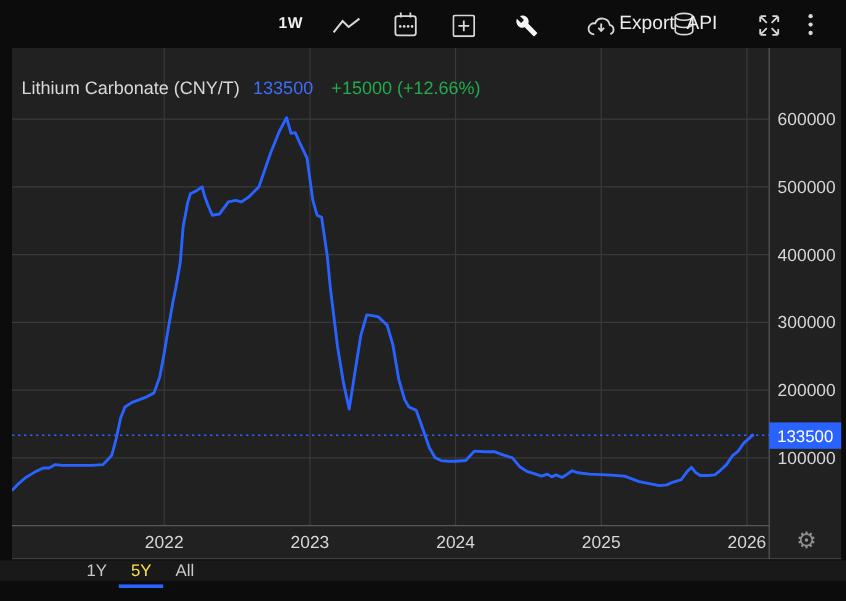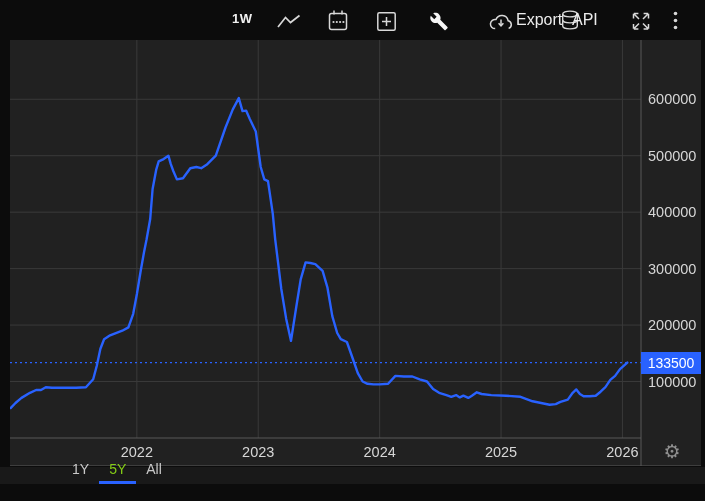--- a/index.html
+++ b/index.html
@@ -25,23 +25,23 @@
   #chart-title .name { color:#d9d9d9; }
   #chart-title .price { color:#3d6dfa; margin-left:7px; }
   #chart-title .chg { color:#22ab4e; margin-left:11px; }
   #price-badge { position:absolute; left:631px; width:60px; height:22px; background:#2962ff;
     color:#fff; font-size:14px; display:flex; align-items:center; justify-content:center; }
   #gear { position:absolute; left:650px; top:400px; width:24px; height:24px; color:#8f8f8f;
     font-size:19px; line-height:24px; text-align:center; cursor:pointer; }
 
   
   #range-bar { position:absolute; left:0; top:467px; width:705px; height:17px; background:#191919;
-    display:flex; align-items:flex-end; }
+    display:flex; align-items:center; }
   .range-btn { color:#c9c9c9; font-size:14px; padding:6px 10px 7px 10px; cursor:pointer; }
-  .range-btn.active { color:#84cc16; border-bottom:3px solid #2962ff; padding-bottom:4px; }
+  .range-btn.active { color:#fde047; border-bottom:3px solid #2962ff; padding-bottom:4px; }
   #rb-first { margin-left:62px; }
 
   svg text { font-family:"Liberation Sans", sans-serif; }
 </style>
 </head>
 <body>
 
 <div id="toolbar">
   <span class="tf">1W</span>
 
@@ -122,20 +122,25 @@
       <line x1="0" y1="115.7304964539007" x2="631" y2="115.7304964539007" stroke="#3a3a3a" stroke-width="1"></line>
       <text x="638" y="120.7304964539007" fill="#d6d6d6" font-size="14.5">500000</text>
       <line x1="0" y1="59.27659574468085" x2="631" y2="59.27659574468085" stroke="#3a3a3a" stroke-width="1"></line>
       <text x="638" y="64.27659574468085" fill="#d6d6d6" font-size="14.5">600000</text>
       <line x1="0" y1="398" x2="631" y2="398" stroke="#585858" stroke-width="1"></line>
       <line x1="631" y1="0" x2="631" y2="426" stroke="#585858" stroke-width="1"></line>
       <line x1="0" y1="322.6340425531915" x2="631" y2="322.6340425531915" stroke="#2962ff" stroke-width="1.2" stroke-dasharray="2 3"></line>
       <polyline points="0.6,368.1 5.5,363.0 11.5,357.9 20.0,352.8 26.1,350.0 31.0,350.0 35.8,347.2 41.9,347.8 54.0,347.8 66.2,347.8 75.9,347.2 83.2,339.3 86.8,325.7 90.4,308.8 94.1,299.2 100.1,295.3 112.3,290.7 118.4,287.4 123.2,273.8 126.9,254.0 130.5,232.0 134.1,211.7 136.6,199.3 140.2,179.0 142.6,149.0 146.3,129.3 148.7,121.4 153.6,119.1 158.4,115.7 160.8,124.2 163.3,131.0 166.9,139.4 173.0,138.3 180.3,128.2 186.3,127.0 191.2,128.2 197.3,124.2 205.8,115.7 215.5,87.5 222.8,69.4 228.8,58.1 232.5,71.1 236.1,70.6 239.8,79.0 245.8,91.5 250.7,127.0 254.3,139.4 258.0,141.1 262.8,173.9 265.2,199.3 271.3,249.0 276.2,278.9 281.0,300.9 285.9,269.3 290.7,239.4 295.6,222.4 300.4,223.0 305.3,224.1 312.6,230.9 317.4,247.3 322.3,276.1 327.2,293.0 330.8,299.2 336.9,302.0 342.9,319.0 347.8,333.1 352.6,341.5 357.5,343.8 363.6,344.4 369.6,344.4 378.1,343.8 385.4,335.9 393.9,336.5 402.4,336.5 409.7,339.3 417.0,341.5 423.1,348.9 429.1,352.8 436.4,355.1 441.3,356.8 446.1,355.1 449.8,357.4 453.4,355.7 458.3,357.9 461.9,355.7 466.8,352.3 471.6,354.0 481.3,355.1 495.9,355.7 510.5,356.8 522.6,361.3 531.1,363.0 539.6,364.7 545.7,364.1 550.5,361.9 557.8,359.6 562.7,352.8 566.3,349.4 569.9,354.0 573.6,356.2 579.7,356.2 585.7,355.7 590.6,351.7 595.4,347.2 600.3,339.9 605.1,335.9 610.0,329.1 617.3,322.6" fill="none" stroke="#2962ff" stroke-width="2.4" stroke-linejoin="round" stroke-linecap="round"></polyline>
     </svg>
 
+  <div id="chart-title">
+    <span class="name">Lithium Carbonate (CNY/T)</span>
+    <span class="price">133500</span>
+    <span class="chg">+15000 (+12.66%)</span>
+  </div>
 
   <div id="price-badge" style="top: 312px;">133500</div>
 
   <div id="gear">⚙</div>
 </div>
 
 <div id="range-bar">
   <span id="rb-first" class="range-btn">1Y</span>
   <span class="range-btn active">5Y</span>
   <span class="range-btn">All</span>

